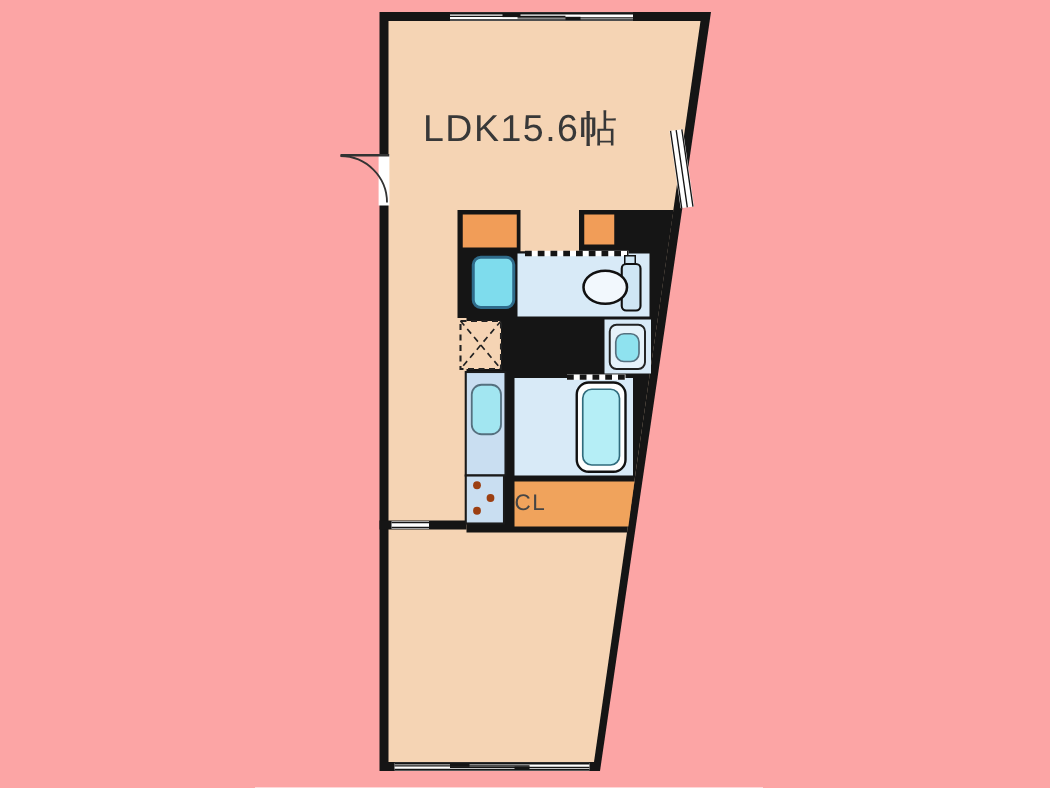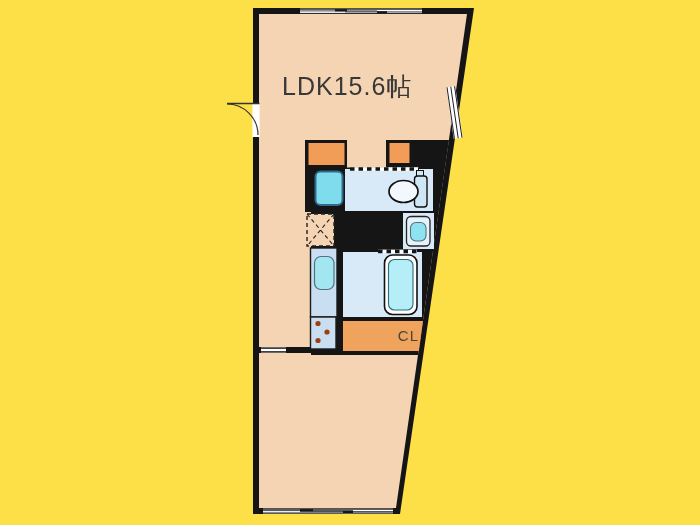--- a/index.html
+++ b/index.html
@@ -1,23 +1,23 @@
 <!DOCTYPE html>
 <html><head>
 <meta charset="utf-8">
 <style>
   html,body{margin:0;padding:0;background:#ffffff;}
-  .stage{position:relative;width:700px;height:525px;background:#fde047;overflow:hidden;
+  .stage{position:relative;width:700px;height:525px;background:#fca5a5;overflow:hidden;
          font-family:"Liberation Sans","DejaVu Sans",sans-serif;}
   .stage svg{position:absolute;left:0;top:0;}
   .room-label{position:absolute;color:#383838;white-space:nowrap;line-height:1;}
   .lbl-ldk{left:282px;top:74px;font-size:25px;letter-spacing:1px;}
   .lbl-west{left:291px;top:424px;font-size:22px;letter-spacing:1px;}
   .lbl-cl{left:343px;top:328px;width:76px;font-size:15px;letter-spacing:1px;
-          text-align:right;color:#454545;}
+          text-align:left;color:#454545;}
 </style>
 </head>
 <body>
 
 <div class="stage">
   <svg width="700" height="525" viewBox="0 0 700 525">
 
     <path d="M253,8 L474,8 L400,514 L253,514 Z" fill="#151515"></path>
 
     <path d="M259,14 L467,14 L396,508 L259,508 Z" fill="#f5d4b4"></path>

